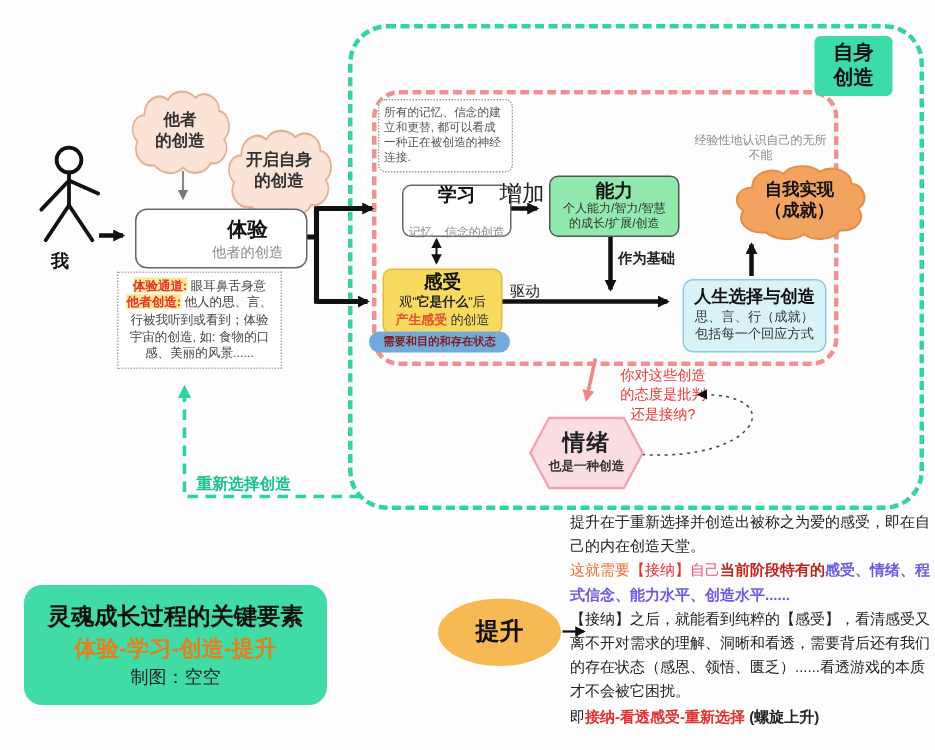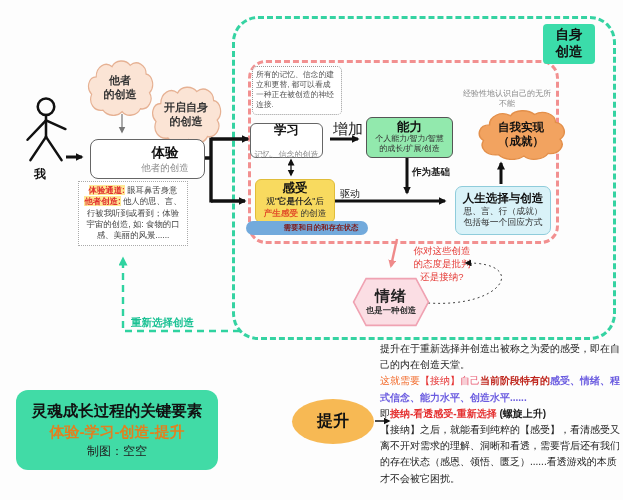--- a/index.html
+++ b/index.html
@@ -19,50 +19,50 @@
 
   
   .node{border-radius:8px;display:flex;flex-direction:column;justify-content:center;align-items:center;z-index:2;}
   .node .t{font-weight:bold;color:#111;}
   .node .s{color:#8a8a8a;}
 
   .exp-box{left:90px;top:139px;width:78px;height:38px;background:#fff;border:1.6px solid #666;padding-left:35px;}
   .exp-box .t{font-size:13.5px;}
   .exp-box .s{font-size:9.5px;}
 
-  .learn-box{left:250px;top:123px;width:71px;height:33px;background:#fff;border:1.6px solid #666;border-radius:6px;gap:10px;}
+  .learn-box{left:268px;top:123px;width:71px;height:33px;background:#fff;border:1.6px solid #666;border-radius:6px;gap:10px;}
   .learn-box .t{font-size:12.5px;}
   .learn-box .s{font-size:8px;}
 
   .ability-box{left:366px;top:117px;width:85px;height:39px;background:#92e9ad;border:1.6px solid #555;border-radius:6px;}
   .ability-box .t{font-size:12.5px;line-height:1.1;}
   .ability-box .d{font-size:8px;color:#333;line-height:1.25;text-align:center;}
 
   .feel-box{left:255px;top:179px;width:78px;height:42px;background:#f8da5f;border:1.6px solid #e0bd3a;border-radius:6px;}
   .feel-box .t{font-size:12.5px;line-height:1.1;}
   .feel-box .l1{font-size:8.6px;color:#222;}
   .feel-box .l2{font-size:8.6px;}
   .feel-box .red{color:#e2512a;font-weight:bold;}
   .feel-box .dk{color:#333;}
 
   .need-pill{left:246px;top:221px;width:94px;height:14px;background:#72aadc;border-radius:8px;
-    font-size:7.5px;font-weight:bold;color:#7e1d1d;line-height:14px;text-align:center;z-index:3;padding-left:28px;}
+    font-size:7.5px;font-weight:bold;color:#7e1d1d;line-height:14px;text-align:center;z-index:3;}
 
   .choice-box{left:455px;top:186px;width:94px;height:47px;background:#d9f2f8;border:1.2px solid #8fccdb;border-radius:7px;}
   .choice-box .t{font-size:11.5px;line-height:1.2;}
   .choice-box .s2{font-size:8.8px;color:#333;line-height:1.3;}
 
   
   .cloud{z-index:2;}
   .cloud .txt{position:absolute;left:0;top:0;width:100%;height:100%;display:flex;align-items:center;justify-content:center;
     font-weight:bold;color:#333;text-align:center;}
   .cloud-others{left:86px;top:58px;width:68px;height:58px;}
   .cloud-open{left:150px;top:84px;width:72px;height:60px;}
   .cloud-others .txt,.cloud-open .txt{font-size:11px;line-height:1.3;}
-  .cloud-real{left:476px;top:108px;width:90px;height:52px;}
+  .cloud-real{left:488px;top:108px;width:90px;height:52px;}
   .cloud-real .txt{font-size:11.5px;line-height:1.25;color:#111;}
 
   
   .note{color:#555;z-index:2;}
   .memory-note{left:252px;top:66px;width:82px;padding:3px;border:1.4px dotted #999;border-radius:5px;
     font-size:7.8px;line-height:1.3;background:rgba(255,255,255,.7);}
   .exp-detail{left:78px;top:181px;width:100px;padding:3px 4px;border:1.4px dotted #aaa;
     font-size:8.4px;line-height:1.35;color:#444;background:#fff;text-align:center;}
   .exp-detail .k{color:#e03030;font-weight:bold;background:#ffe895;}
   .real-note{left:460px;top:89px;width:94px;font-size:8px;color:#8a8a8a;line-height:1.3;}
@@ -250,17 +250,17 @@
     <div class="l1">灵魂成长过程的关键要素</div>
     <div class="l2">体验-学习-创造-提升</div>
     <div class="l3">制图：空空</div>
   </div>
 
   <div class="abs uplift">提升</div>
 
   <div class="abs insight">
     <p>提升在于重新选择并创造出被称之为爱的感受，即在自己的内在创造天堂。</p>
     <p><span class="c-orange">这就需要</span><span class="c-red">【接纳】</span><span class="c-pink">自己</span><span class="c-darkred">当前阶段特有的</span><span class="c-violet">感受、情绪、程式信念、能力水平、创造水平......</span></p>
+    <p>【接纳】之后，就能看到纯粹的【感受】，看清感受又离不开对需求的理解、洞晰和看透，需要背后还有我们的存在状态（感恩、领悟、匮乏）......看透游戏的本质才不会被它困扰。</p>
     <p><span>即</span><span class="c-red bold">接纳-看透感受-重新选择</span><span class="bold"> (螺旋上升)</span></p>
-    <p>【接纳】之后，就能看到纯粹的【感受】，看清感受又离不开对需求的理解、洞晰和看透，需要背后还有我们的存在状态（感恩、领悟、匮乏）......看透游戏的本质才不会被它困扰。</p>
   </div>
 
 </div>
 
 </body></html>

